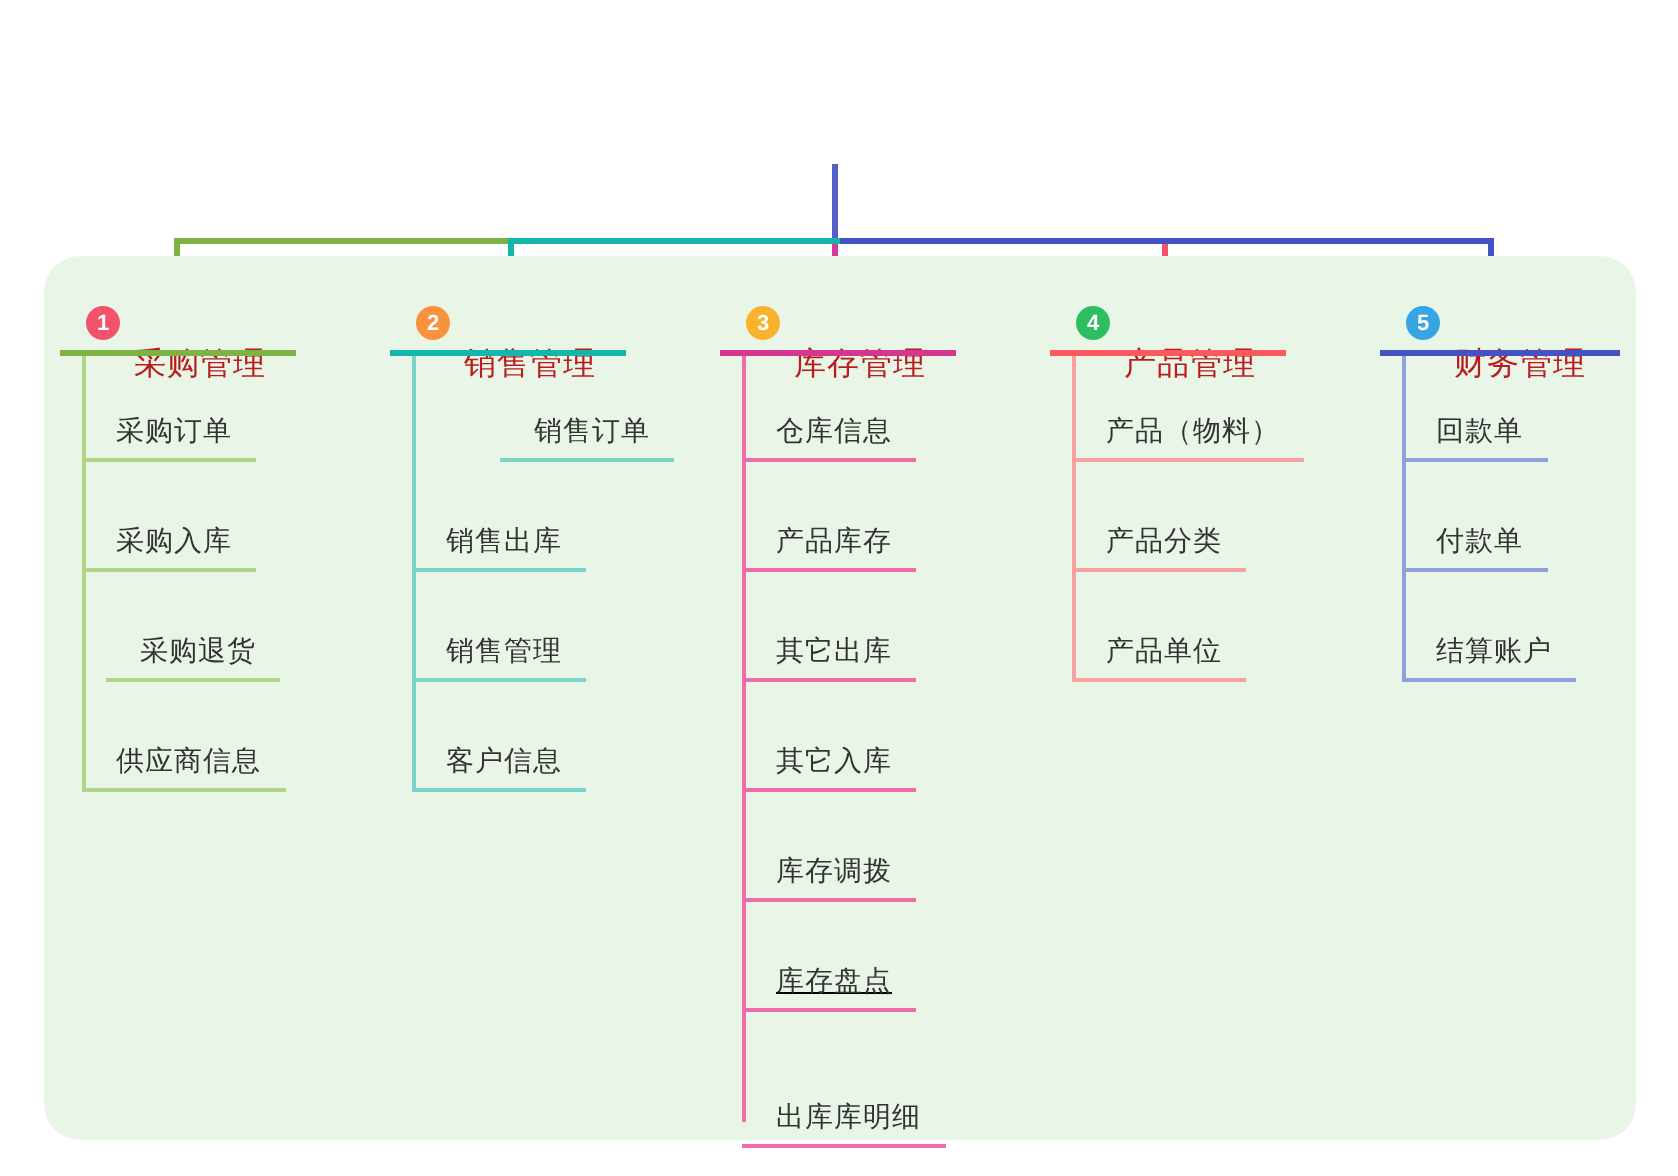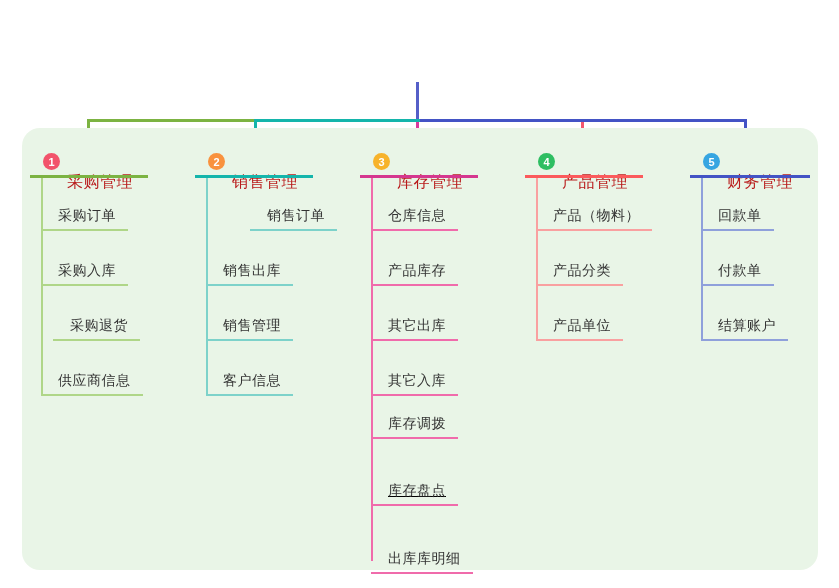--- a/index.html
+++ b/index.html
@@ -104,21 +104,21 @@
         </div>
         <div class="child" style="top: 108px;">
           <span class="child-label">产品库存</span>
         </div>
         <div class="child" style="top: 218px;">
           <span class="child-label">其它入库</span>
         </div>
         <div class="child" style="top: 163px;">
           <span class="child-label">其它出库</span>
         </div>
-        <div class="child" style="top: 261px;">
+        <div class="child" style="top: 273px;">
           <span class="child-label">库存调拨</span>
         </div>
         <div class="child" style="top: 328px; text-decoration: underline;">
           <span class="child-label">库存盘点</span>
         </div>
         <div class="child" style="top: 384px; margin-top: 12px;">
           <span class="child-label">出库库明细</span>
         </div>
       </div>
       <div class="branch" style="left: 525px; width: 118px; --accent: #FB5A5C; --light: #F9A0A0;">

